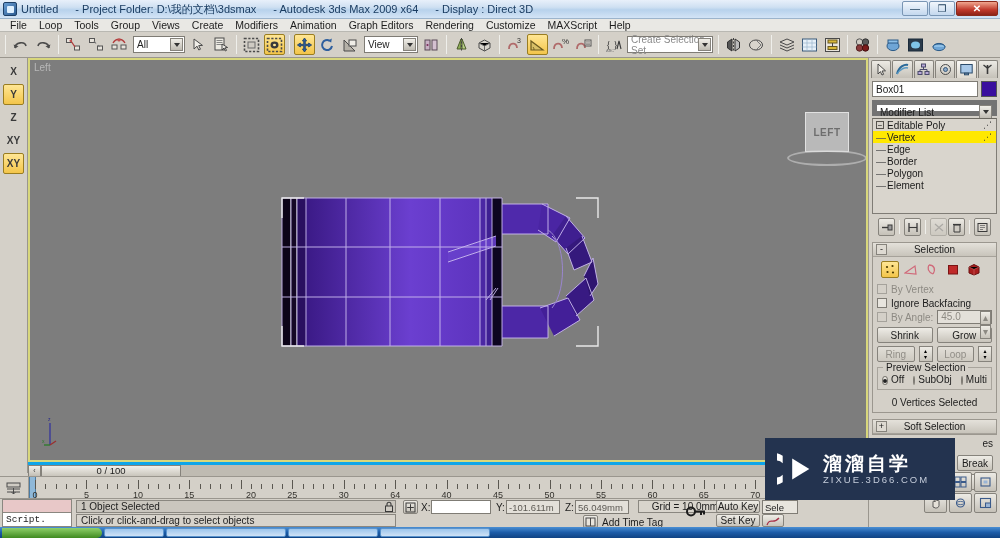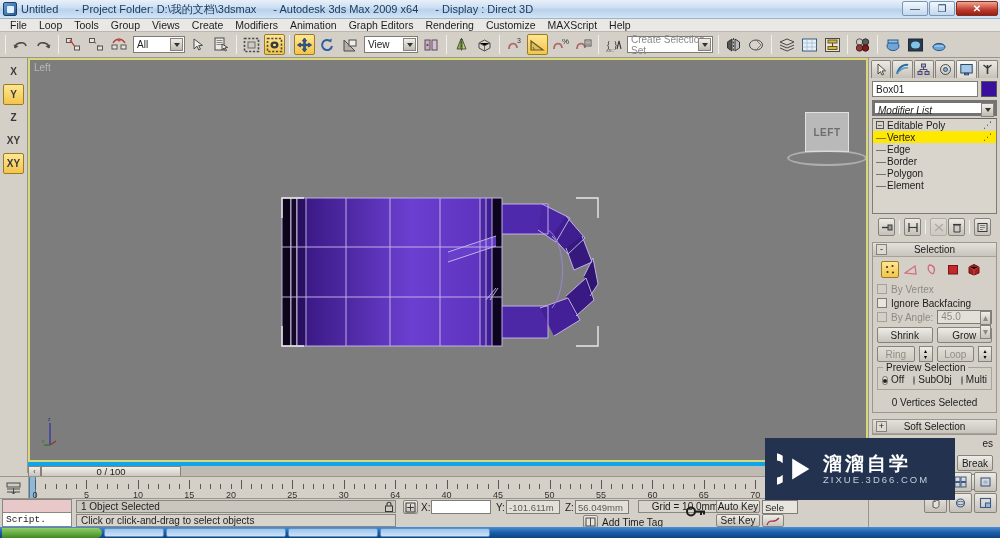--- a/index.html
+++ b/index.html
@@ -123,21 +123,21 @@
     border: 2px solid rgba(215,215,215,0.55); border-radius: 50%;
   }
   
   .model { position: absolute; left: 250px; top: 136px; width: 330px; height: 152px; }
   
   .tripod { position: absolute; left: 12px; top: 355px; width: 28px; height: 34px; }
 
   
   .vp-scroll {
     position: absolute; left: 28px; top: 462px; width: 840px; height: 13px;
-    background: #ec4899; border-top: 6px solid #0ea5e9;
+    background: #ec4899; border-top: 4px solid #0ea5e9;
     display: flex; align-items: center; justify-content: space-between;
   }
   .vps-btn {
     width: 13px; height: 12px; border: 1px solid #85827b;
     background: linear-gradient(to bottom,#f2f0ea,#c2beb5);
     display: flex; align-items: center; justify-content: center; font-size: 7px; color:#333;
   }
   .vps-track { flex: 1; height: 12px; background: #bfbbb2; position: relative; }
   .vps-thumb {
     position: absolute; left: 0; top: 0; width: 140px; height: 12px;
@@ -159,22 +159,22 @@
     display: flex; align-items: center; justify-content: center; border-radius: 2px 2px 0 0;
   }
   .cp-tab.active { background: linear-gradient(to bottom,#fbfaf7,#ddd9d0); }
   .cp-namerow { display: flex; align-items: center; padding: 3px 3px 2px 3px; gap: 3px; }
   .cp-name {
     flex: 1; height: 16px; background: #fff; border: 1px solid #7f7c75;
     font-size: 10px; color: #1a1a1a; padding-left: 3px; line-height: 15px;
   }
   .cp-color { width: 16px; height: 16px; border: 1px solid #555; }
   .cp-modlist {
-    margin: 1px 3px 2px 3px; height: 16px; background: #fff; border: 3px solid #737373;
-    font-size: 10px; color: #1a1a1a; padding-left: 3px; line-height: 15px; position: relative; font-style: italic;
+    margin: 1px 3px 2px 3px; height: 16px; background: #fff; border: 5px solid #737373;
+    font-size: 10px; color: #1a1a1a; padding-left: 3px; line-height: 15px; position: relative;
   }
   .cp-modlist .arrow {
     position: absolute; right: 0px; top: 0px; width: 13px; height: 14px;
     background: linear-gradient(to bottom,#f0eee8,#bfbbb2); border: 1px solid #86837c;
     display: flex; align-items: center; justify-content: center;
   }
   .cp-stack {
     margin: 0 3px; height: 96px; background: #d9d5cd;
     border: 1px solid #7f7c75; border-top-color:#6b6860; position: relative; overflow: hidden;
   }
@@ -804,21 +804,21 @@
         <div class="tick" style="left: 911.548px; height: 5px;"></div>
         <div class="tick" style="left: 921.839px; height: 5px;"></div>
         <div class="tick" style="left: 932.129px; height: 9px;"></div>
         <div class="tick" style="left: 942.419px; height: 5px;"></div>
         <div class="tick" style="left: 952.71px; height: 5px;"></div>
         <div class="tick" style="left: 963px; height: 5px;"></div>
         <div class="lbl" style="left: 6px;">0</div>
         <div class="lbl" style="left: 57.4516px;">5</div>
         <div class="lbl" style="left: 108.903px;">10</div>
         <div class="lbl" style="left: 160.355px;">15</div>
-        <div class="lbl" style="left: 202px;">20</div>
+        <div class="lbl" style="left: 222px;">20</div>
         <div class="lbl" style="left: 263.258px;">25</div>
         <div class="lbl" style="left: 314.71px;">30</div>
         <div class="lbl" style="left: 366.161px;">64</div>
         <div class="lbl" style="left: 417.613px;">40</div>
         <div class="lbl" style="left: 469.065px;">45</div>
         <div class="lbl" style="left: 520.516px;">50</div>
         <div class="lbl" style="left: 571.968px;">55</div>
         <div class="lbl" style="left: 623.419px;">60</div>
         <div class="lbl" style="left: 674.871px;">65</div>
         <div class="lbl" style="left: 726.323px;">70</div>

